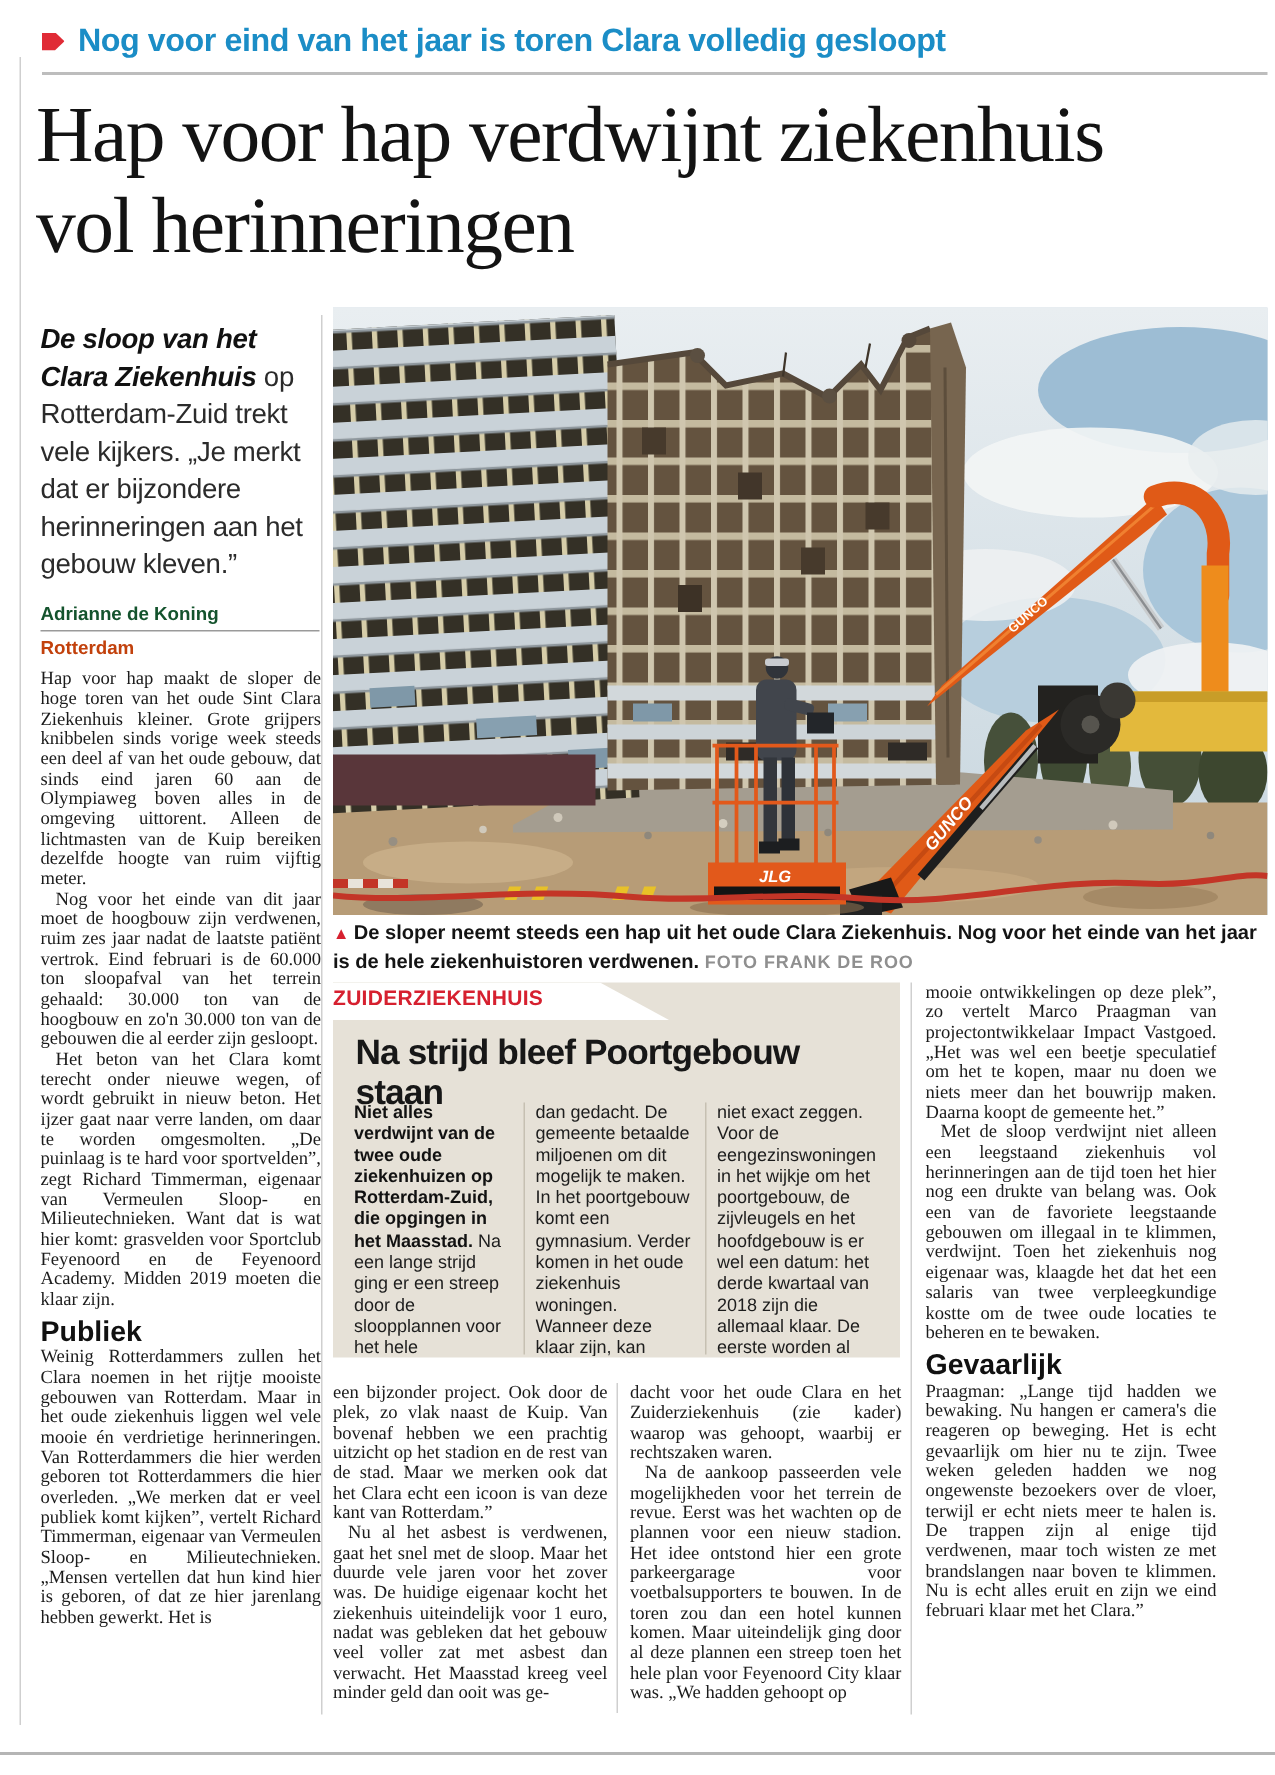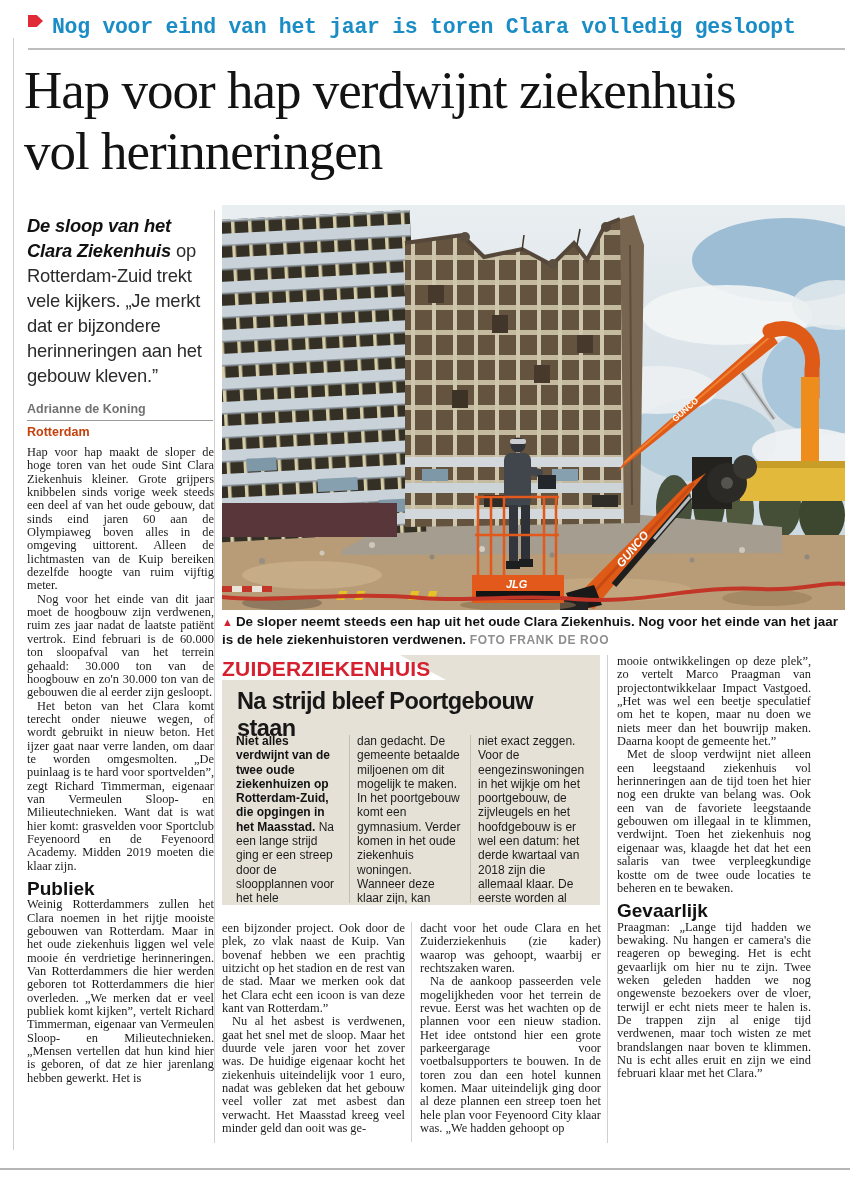--- a/index.html
+++ b/index.html
@@ -5,37 +5,37 @@
   * { margin:0; padding:0; box-sizing:border-box; }
   html,body { background:#ffffff; }
   .page { position:relative; width:850px; height:1183px; background:#fff; overflow:hidden;
           font-family:"Liberation Sans", sans-serif; color:#1a1a1a; }
 
   
   .vline { position:absolute; width:1px; background:#cfcfcf; }
   .hline { position:absolute; height:2px; background:#b5b5b5; }
 
   
-  .kicker { position:absolute; left:28px; top:15px; display:flex; align-items:flex-start; gap:9px;font-family:Liberation Mono, monospace; }
+  .kicker { position:absolute; left:28px; top:15px; display:flex; align-items:center; gap:9px; }
   .kicker-bullet { width:15px; height:12px; background:#e02b36;
     clip-path:polygon(0 0, 58% 0, 100% 50%, 58% 100%, 0 100%); }
   .kicker-text { font-size:21.5px; font-weight:bold; letter-spacing:-0.3px; color:#1b8dc6; }
 
   
   .headline { position:absolute; left:24px; top:60px; width:730px;
     font-family:"Liberation Serif", serif; font-weight:500; font-size:53px; line-height:61px;
     letter-spacing:-1px; color:#131313; }
 
   
   .intro { position:absolute; left:27px; top:213px; width:190px;
     font-size:18.4px; line-height:25px; color:#2b2b2b; letter-spacing:-0.2px; }
   .intro b { color:#111;font-style:italic; }
 
   
-  .byline-author { position:absolute; left:27px; top:402px; font-size:12.5px; font-weight:bold; color:#737373; }
+  .byline-author { position:absolute; left:27px; top:402px; font-size:12.5px; font-weight:bold; color:#14532d; }
   .byline-rule { position:absolute; left:27px; top:420px; width:186px; height:1px; background:#9a9a9a; }
   .byline-loc { position:absolute; left:27px; top:425px; font-size:12.5px; font-weight:bold; color:#c2410c; }
 
   
   .bodycol { font-family:"Liberation Serif", serif; font-size:12.4px; line-height:13.35px;
     text-align:justify; color:#1b1b1b; overflow:hidden; hyphens:auto; overflow-wrap:break-word; }
   .bodycol p.ind { text-indent:10px; }
   .subhead { font-family:"Liberation Sans", sans-serif; font-size:19px; font-weight:bold;
     color:#111; margin:9px 0 3px 0; text-align:left; }
 
@@ -48,21 +48,21 @@
   .photo { position:absolute; left:222px; top:205px; width:623px; height:405px; background:#cfdbe3; }
   .caption { position:absolute; left:222px; top:613px; width:623px;
     font-size:13.4px; line-height:17.3px; font-weight:bold; color:#141414; }
   .cap-tri { color:#d6202f; font-size:11px; margin-right:3px; }
   .credit { font-weight:bold; font-size:12px; color:#8f8f8f; letter-spacing:0.6px; }
 
   
   .box { position:absolute; left:222px; top:655px; width:378px; height:250px; background:#e6e1d7; }
   .box-notch { position:absolute; left:0; top:0; width:224px; height:25px; background:#ffffff;
     clip-path:polygon(0 0, 178px 0, 224px 25px, 0 25px); }
-  .box-kicker { position:absolute; left:0px; top:2px; font-size:21px; font-weight:bold;
+  .box-kicker { position:absolute; left:0px; top:2px; font-size:14px; font-weight:bold;
     letter-spacing:0.2px; color:#d6202f; }
   .box-headline { position:absolute; left:15px; top:33px; width:350px;
     font-size:23.5px; font-weight:bold; letter-spacing:-0.6px; color:#171717; }
   .box-col { position:absolute; top:79px; height:170px; overflow:hidden;
     font-size:12px; line-height:14.3px; color:#1d1d1d; }
   .box-col b { color:#111; }
   .box-div { position:absolute; top:80px; height:168px; width:1px; background:#c6c0b2; }
 </style>
 </head>
 <body>

